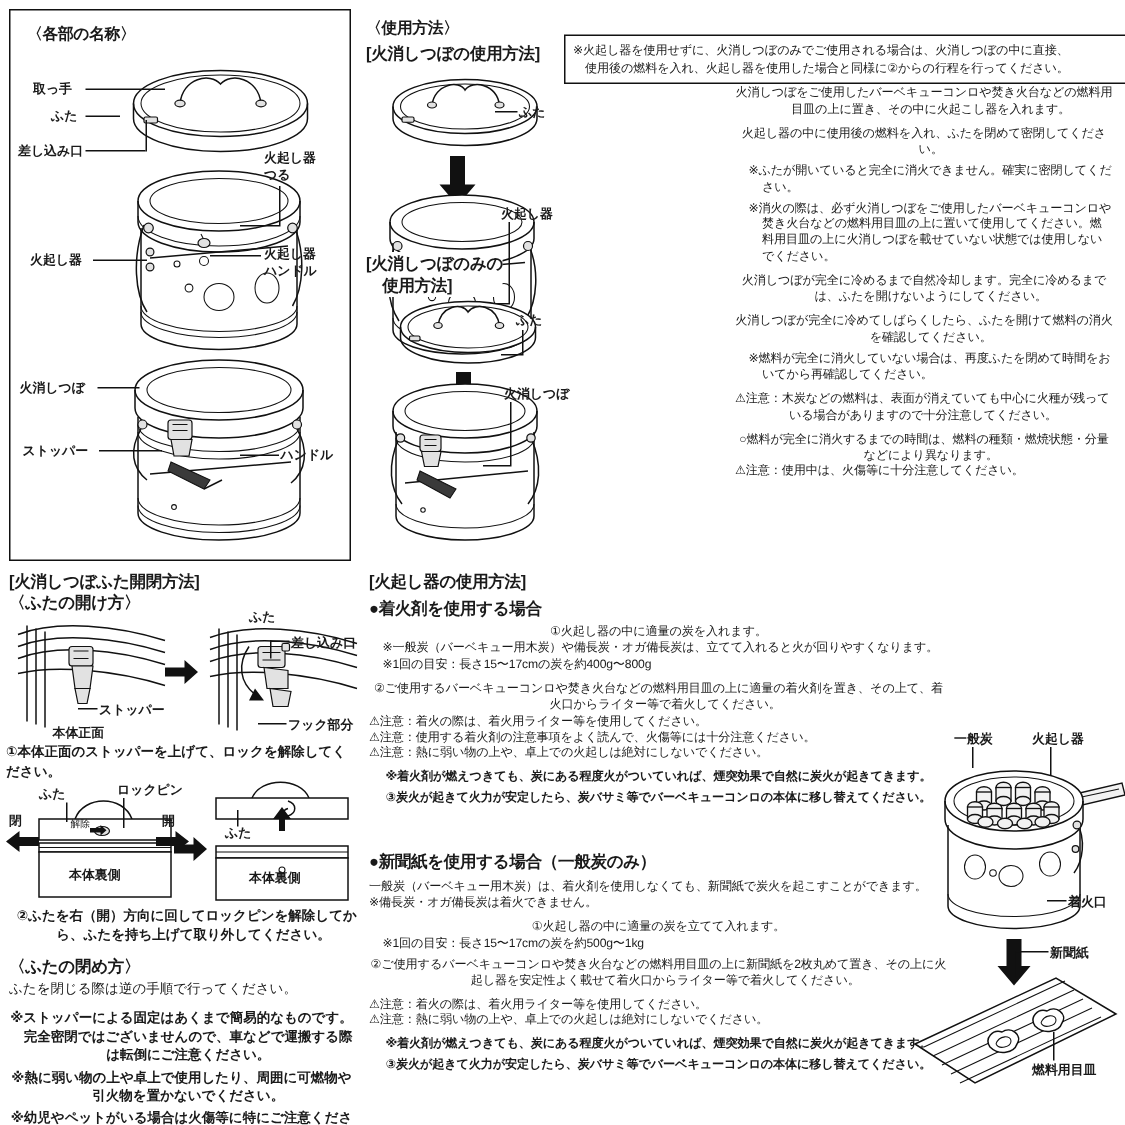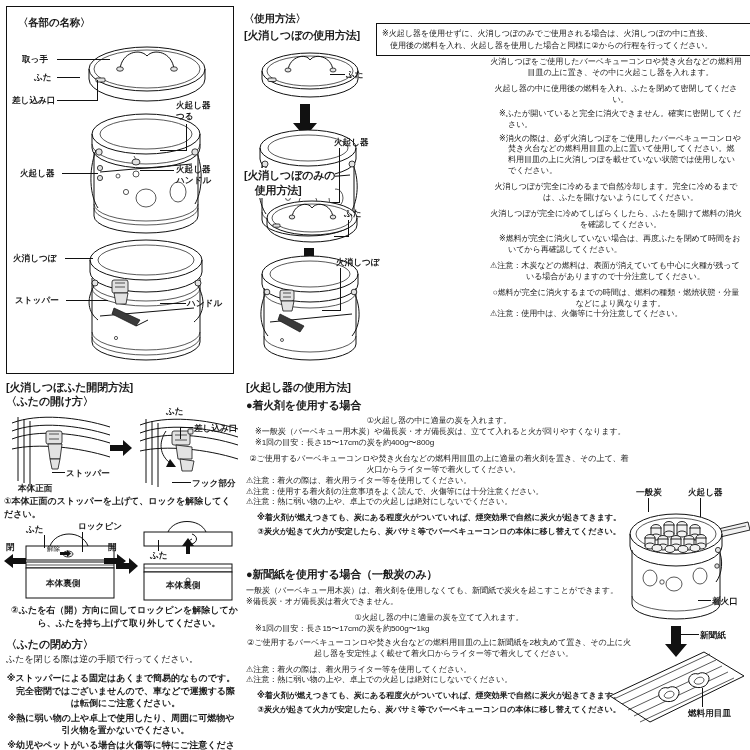--- a/index.html
+++ b/index.html
@@ -310,21 +310,21 @@
       <path class="stk" d="M16 10 L16 74"></path>
       <path class="stk" d="M22 12 L22 76"></path>
       <rect class="fill-m" x="38" y="22" width="16" height="13" rx="2"></rect>
       <path class="stk-t" d="M41 25 L51 25 M41 30 L51 30"></path>
       <path class="fill-m" d="M40 35 L54 35 L52 50 L42 50 Z"></path>
       <path class="fill-m" d="M42 50 L52 50 L50 60 L44 60 Z"></path>
     </svg>
   </div>
   <div class="abs lbl-b" style="left:66px; top:468px;">ストッパー</div>
   <div class="abs ln-h" style="left:52px; top:472px; width:13px;"></div>
-  <div class="abs lbl-b" style="left:18px; top:483px;">本体正面</div>
+  <div class="abs lbl-b" style="left:35px; top:483px;">本体正面</div>
 
   <div class="abs" style="left:110px; top:440px;">
     <svg width="22" height="16" viewBox="0 0 22 16">
       <path class="arw" d="M0 5 L13 5 L13 0 L22 8 L13 16 L13 11 L0 11 Z"></path>
     </svg>
   </div>
 
   <div class="abs" style="left:136px; top:409px;">
     <svg width="104" height="80" viewBox="0 0 104 80">
       <path class="stk" d="M4 16 C30 6 70 10 102 20"></path>

